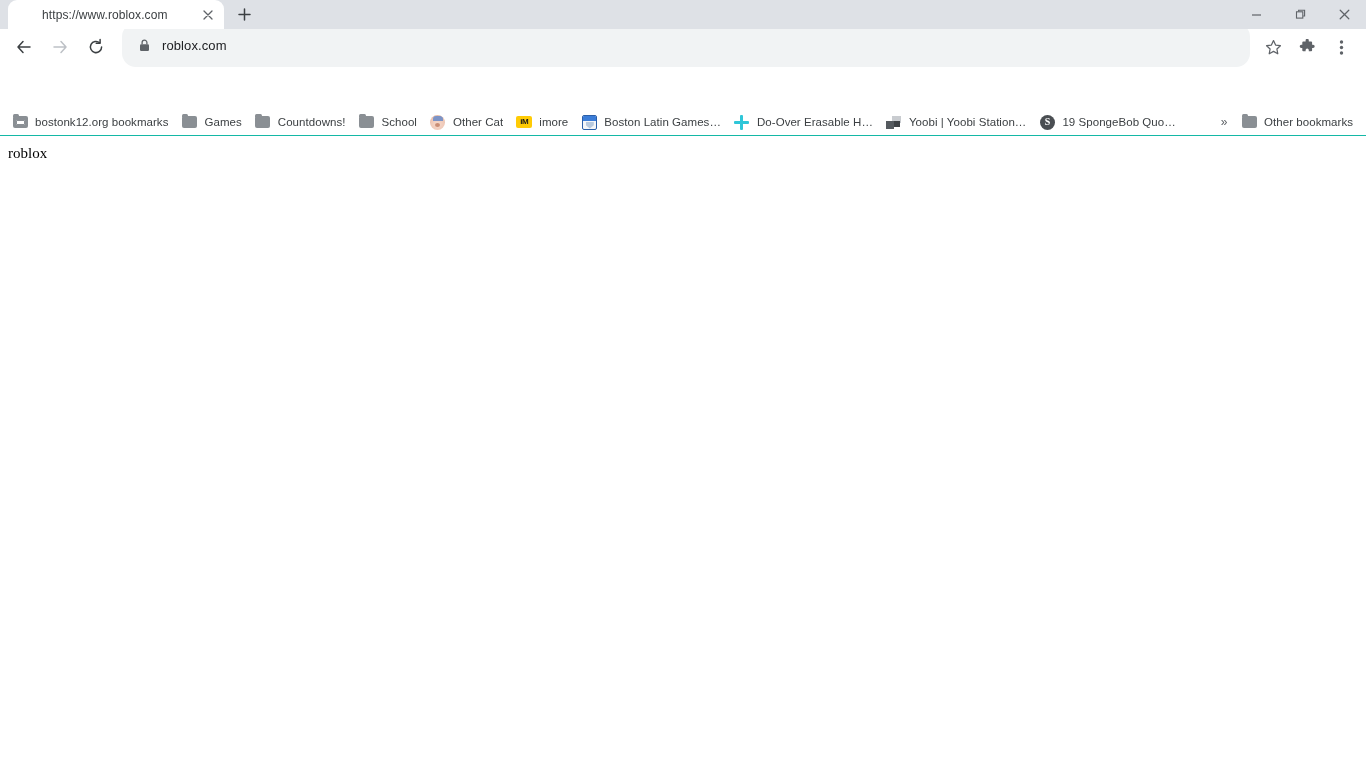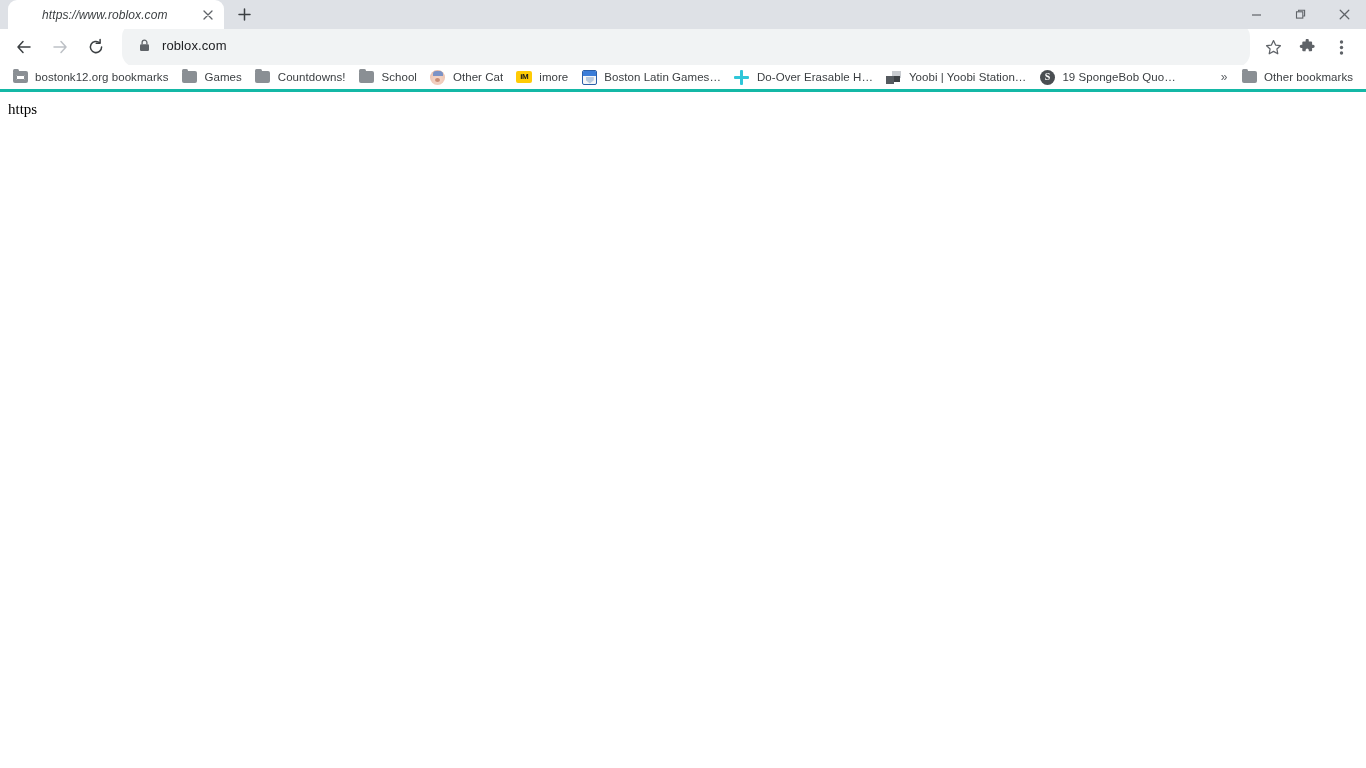--- a/index.html
+++ b/index.html
@@ -19,21 +19,20 @@
     background: #ffffff;
   }
 
   #tab-strip {
     position: relative;
     height: 29px;
     background: #dee1e6;
     display: flex;
     align-items: flex-end;
     flex: 0 0 29px;
-    font-style: italic;
   }
 
   #tab-active {
     position: relative;
     margin-left: 8px;
     width: 216px;
     height: 29px;
     background: #ffffff;
     border-top-left-radius: 9px;
     border-top-right-radius: 9px;
@@ -161,23 +160,24 @@
   }
 
   
   #bookmarks-bar {
     height: 27px;
     flex: 0 0 27px;
     background: #ffffff;
     display: flex;
     align-items: center;
     padding: 0 6px 0 6px;
-    border-bottom: 3px solid #14b8a6;
-    position: relative;
-    overflow: hidden;
+    border-bottom: 1px solid #14b8a6;
+    position: relative;
+    overflow: hidden;
+    margin-top: 44px;
   }
 
   .bookmark-item {
     display: flex;
     align-items: center;
     height: 22px;
     padding: 0 7px 0 6px;
     border-radius: 4px;
     cursor: pointer;
     flex: 0 0 auto;
@@ -543,16 +543,16 @@
       <div class="bookmark-item">
         <span class="bm-ico">
             <span class="folder-ico"></span>
           </span>
         <span class="bookmark-label">Other bookmarks</span>
       </div>
     </div>
   </div>
 
   <div id="page-content">
-    <div id="page-body-text">https</div>
+    <div id="page-body-text">roblox</div>
   </div>
 
 </div>
 
 </body></html>

